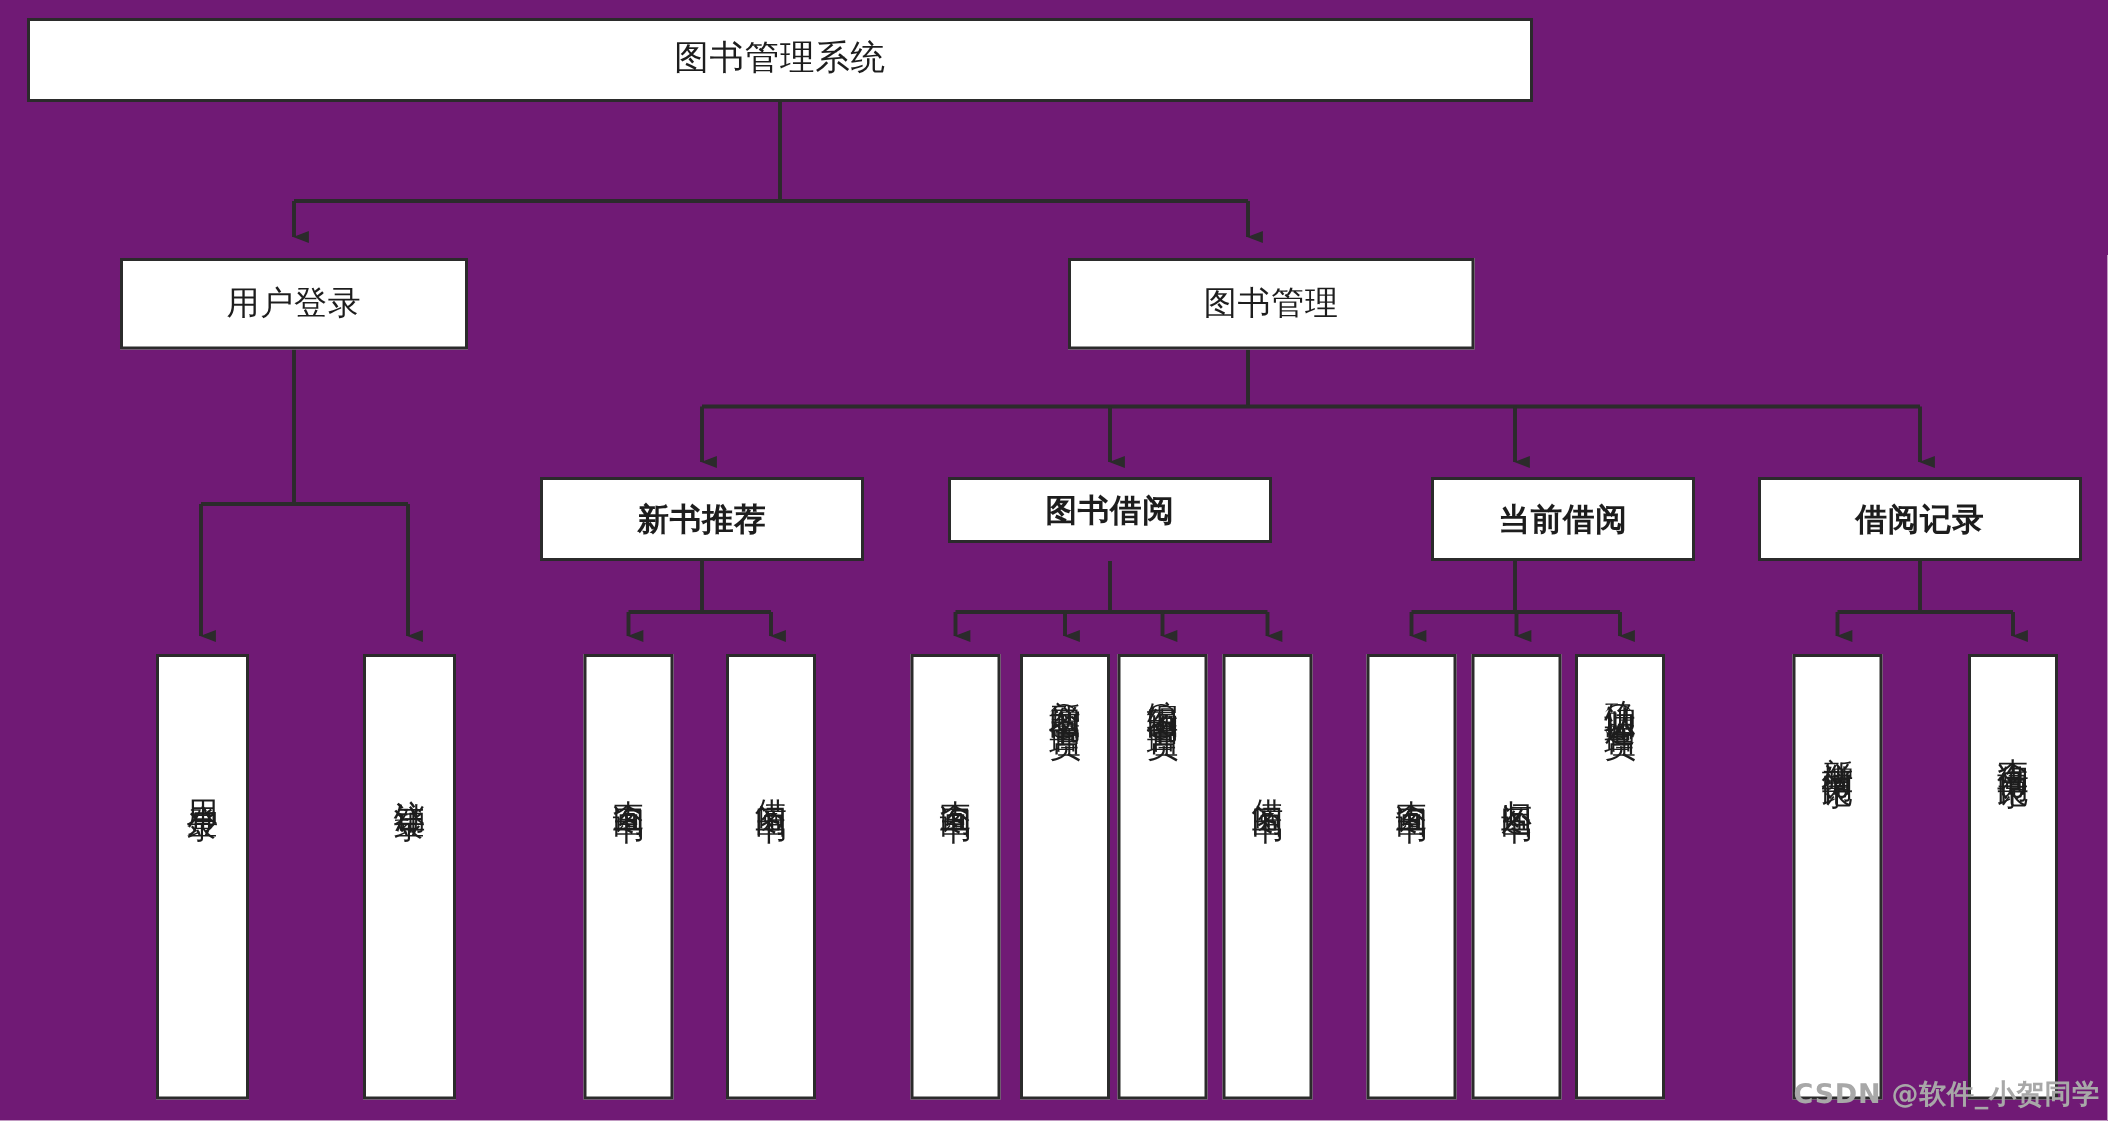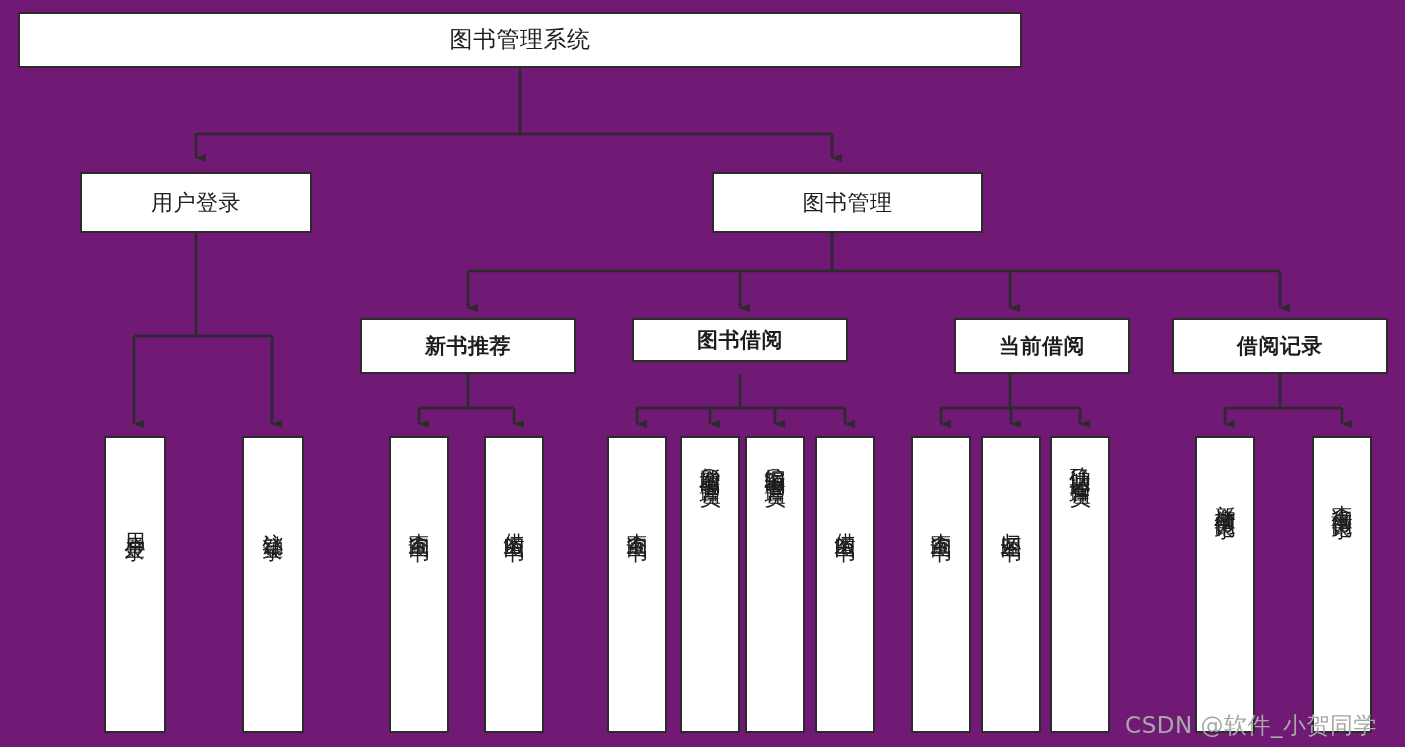--- a/index.html
+++ b/index.html
@@ -69,27 +69,28 @@
     margin-top: 72px;
   }
   .leaf.mid .label {
     margin-top: 44px;
   }
   .leaf.tall .label {
     margin-top: 6px;
   }
   .watermark {
     position: absolute;
-    right: 28px;
+    right: 5px;
     bottom: 6px;
-    font-size: 23px;
+    font-size: 18px;
     color: #a8a8a8;
     letter-spacing: 0.5px;
     z-index: 5;
     white-space: nowrap;
+    font-weight: bold;
   }
 </style>
 </head>
 <body>
 
 <div id="canvas">
 
   <svg id="connectors" viewBox="0 0 1405 747" xmlns="http://www.w3.org/2000/svg">
     <defs>
       <marker id="arw" viewBox="0 0 10 12" refX="5" refY="11" markerWidth="9" markerHeight="11" orient="auto-start-reverse" markerUnits="userSpaceOnUse">

